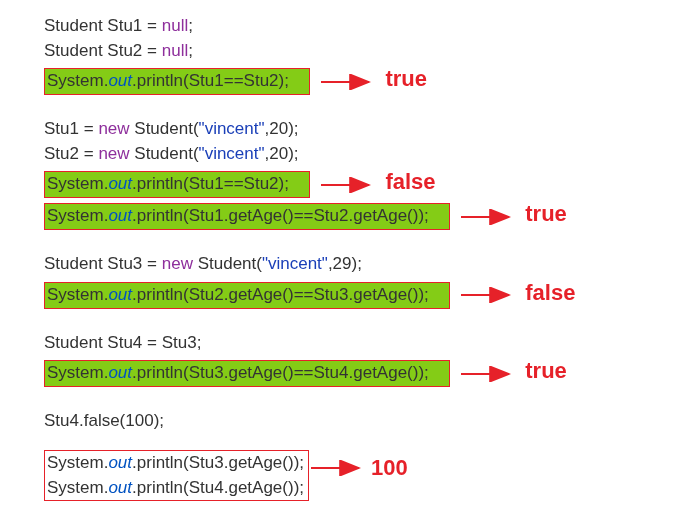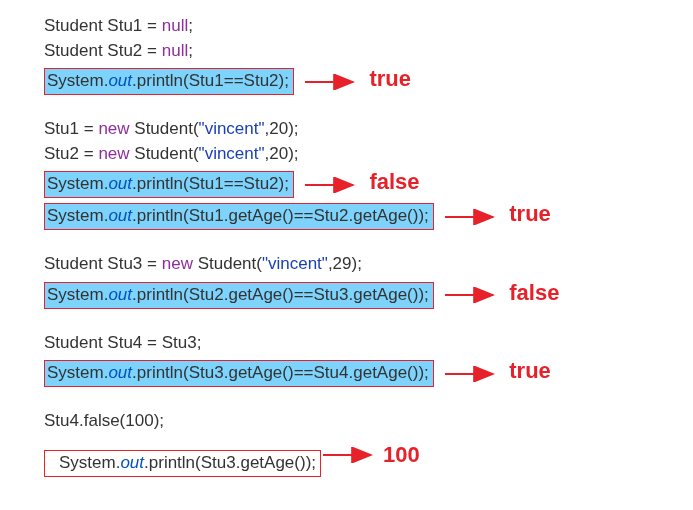--- a/index.html
+++ b/index.html
@@ -11,43 +11,43 @@
     line-height: 1.45;
     color: #333;
   }
   .code-line {
     white-space: nowrap;
     margin: 0;
   }
   .box {
     display: inline-block;
     border: 1.4px solid #e62129;
-    padding: 0 4px 0 2px;
+    padding: 0 20px 0 2px;
     margin-right: 4px;
-    background: #7dd3fc;
+    background: #84cc16;
     white-space: nowrap;
   }
   .kw { color: #8e2f9c; }
   .static { color: #0052c1; font-style: italic; }
   .str { color: #1a3fb8; }
   .result {
     color: #e62129;
     font-weight: 700;
     font-size: 22px;
     margin-left: 8px;
   }
   .arrow {
     display: inline-block;
     vertical-align: middle;
   }
   .gap { height: 22px; }
   .stackbox {
     display: inline-block;
     border: 1.4px solid #e62129;
-    padding: 0 4px 0 14px;
+    padding: 0 4px 0 2px;
     white-space: nowrap;
     vertical-align: top;
     margin-top: 16px;
   }
   .stackwrap {
     display: inline-flex;
     align-items: center;
   }
 </style>
 </head>
@@ -132,20 +132,21 @@
 
 <div class="gap"></div>
 
 
 <div class="code-line">
   <span>Stu4</span><span>.false(</span><span>100</span><span>);</span>
 </div>
 <div class="code-line stackwrap">
   <span class="stackbox">
     <div><span>System.</span><span class="static">out</span><span>.println(</span><span>Stu3</span><span>.getAge()</span><span>);</span></div>
+    <div><span>System.</span><span class="static">out</span><span>.println(</span><span>Stu4</span><span>.getAge()</span><span>);</span></div>
   </span>
   <svg class="arrow" width="54" height="16">
       <line x1="2" y1="8" x2="50" y2="8" stroke="#e62129" stroke-width="2.2" marker-end="url(#ah)"></line>
     </svg>
   <span class="result">100</span>
 </div>
 
 
 
 

